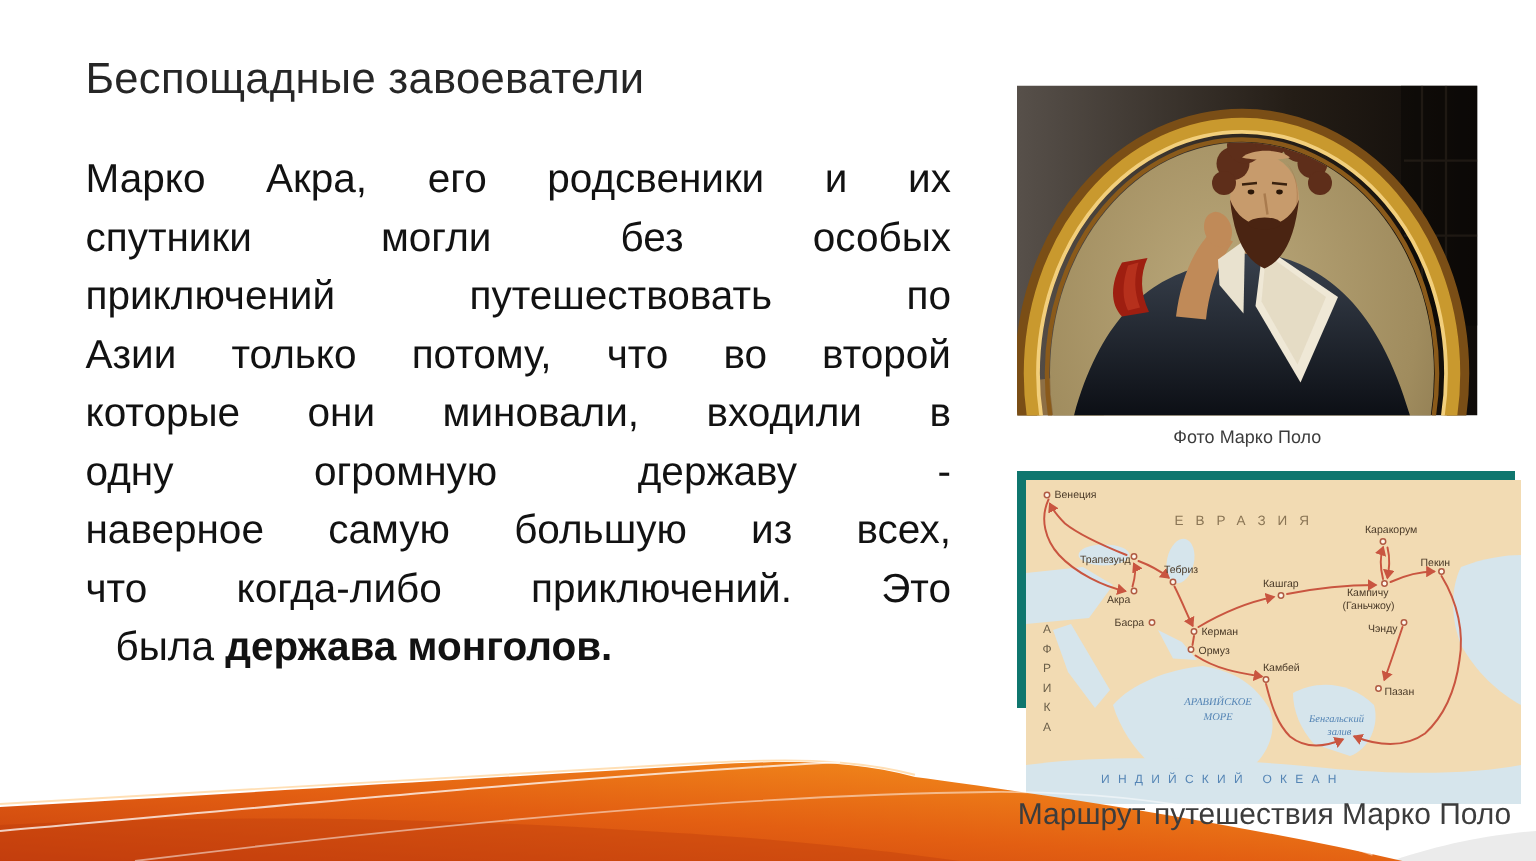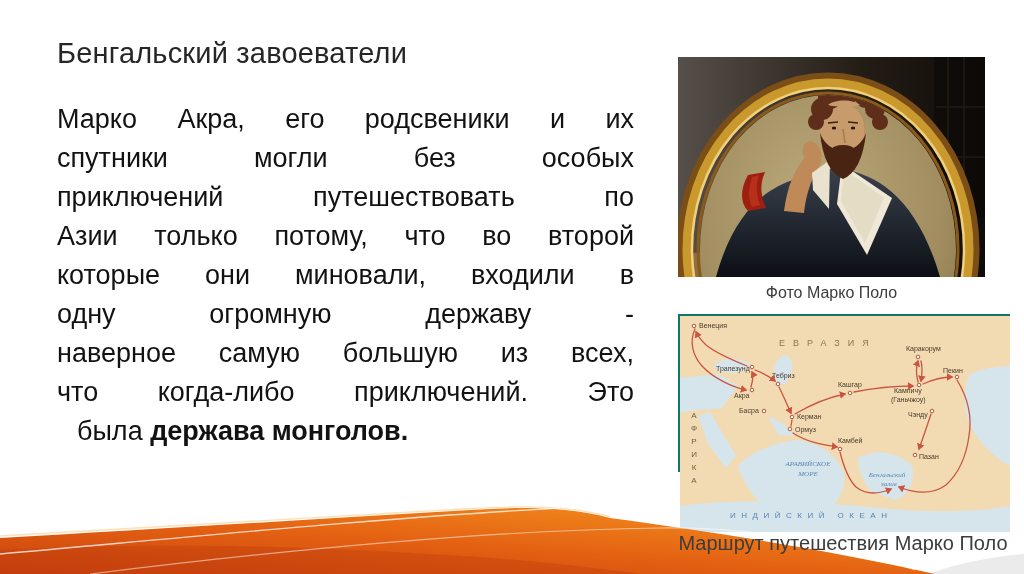--- a/index.html
+++ b/index.html
@@ -18,41 +18,41 @@
   }
   .jline{
     text-align:justify;
     text-align-last:justify;
     height:39px;line-height:39px;white-space:nowrap;
   }
   .lline{height:39px;line-height:39px;text-align:left;margin-left:20px;}
   .lline b{font-weight:700;}
   .figure{position:absolute;}
   .fig-portrait{left:678px;top:57px;width:307px;height:220px;}
-  .fig-map{left:678px;top:314px;width:332px;height:158px;border:2px solid #0f766e;box-sizing:border-box;background:#c4b5fd;}
+  .fig-map{left:678px;top:314px;width:332px;height:158px;border:6px solid #0f766e;box-sizing:border-box;background:#c4b5fd;}
   .caption{
     position:absolute;color:#3c3c3c;text-align:center;
   }
-  .cap-portrait{left:678px;top:284px;width:307px;font-size:16px;}
+  .cap-portrait{left:678px;top:284px;width:307px;font-size:12px;}
   .cap-map{left:660px;top:532px;width:366px;font-size:20px;z-index:5;}
   .wave{position:absolute;left:0;bottom:0;width:1024px;height:82px;z-index:2;}
   
   .city-label{font:7px "Liberation Sans",sans-serif;fill:#4a3a28;}
   .city-dot{fill:#fdf6ea;stroke:#b05a42;stroke-width:1;}
   .region-label{font:9px "Liberation Sans",sans-serif;fill:#8a7555;letter-spacing:8px;}
   .africa-label{font:8px "Liberation Sans",sans-serif;fill:#6b5f49;letter-spacing:4px;
     writing-mode:vertical-rl;text-orientation:upright;}
   .sea-label{font:italic 7px "Liberation Serif",serif;fill:#5585b5;}
   .ocean-label{font:8px "Liberation Sans",sans-serif;fill:#5585b5;letter-spacing:5.5px;}
   .route{fill:none;stroke:#c95540;stroke-width:1.3;stroke-linecap:round;}
 </style>
 </head>
 <body>
 
-<h1 class="title">Бенгальский завоеватели</h1>
+<h1 class="title">Беспощадные завоеватели</h1>
 
 <div class="body-text">
   <div class="jline">Марко Акра, его родсвеники и их</div>
   <div class="jline">спутники могли без особых</div>
   <div class="jline">приключений путешествовать по</div>
   <div class="jline">Азии только потому, что во второй</div>
   <div class="jline">которые они миновали, входили в</div>
   <div class="jline">одну огромную державу -</div>
   <div class="jline">наверное самую большую из всех,</div>
   <div class="jline">что когда-либо приключений. Это</div>

